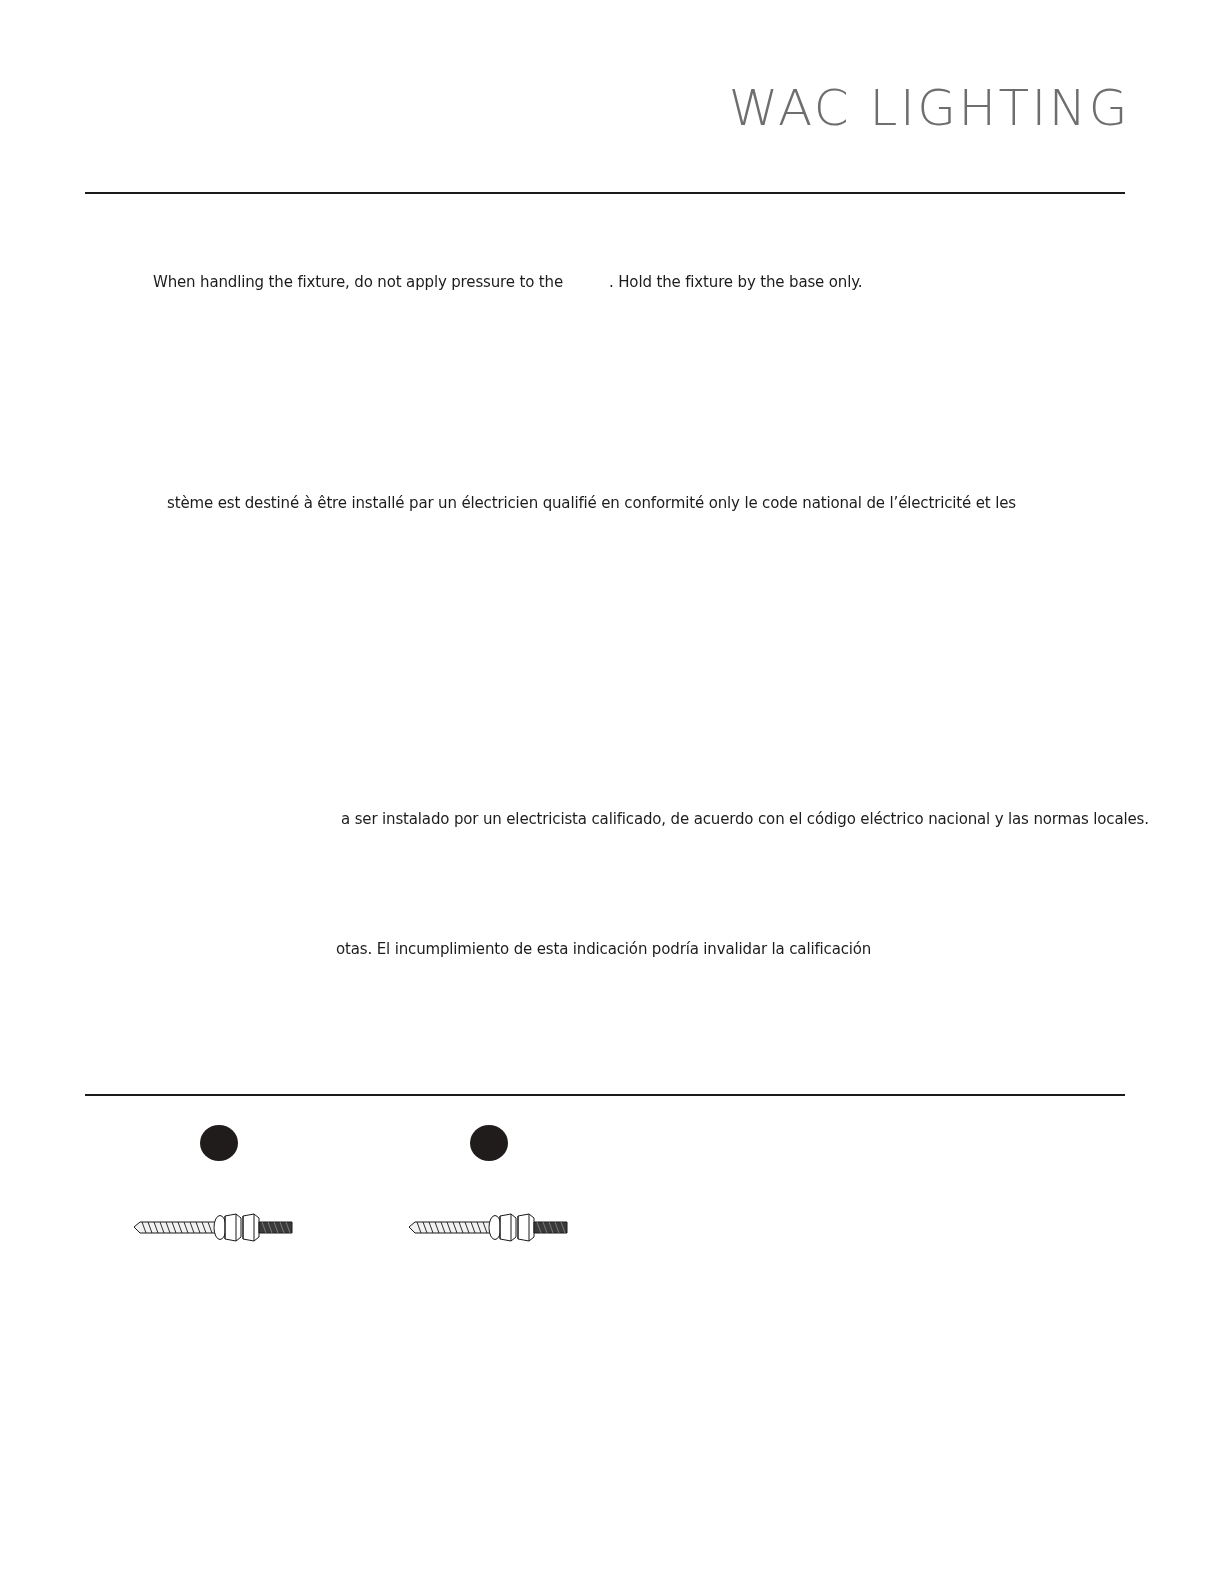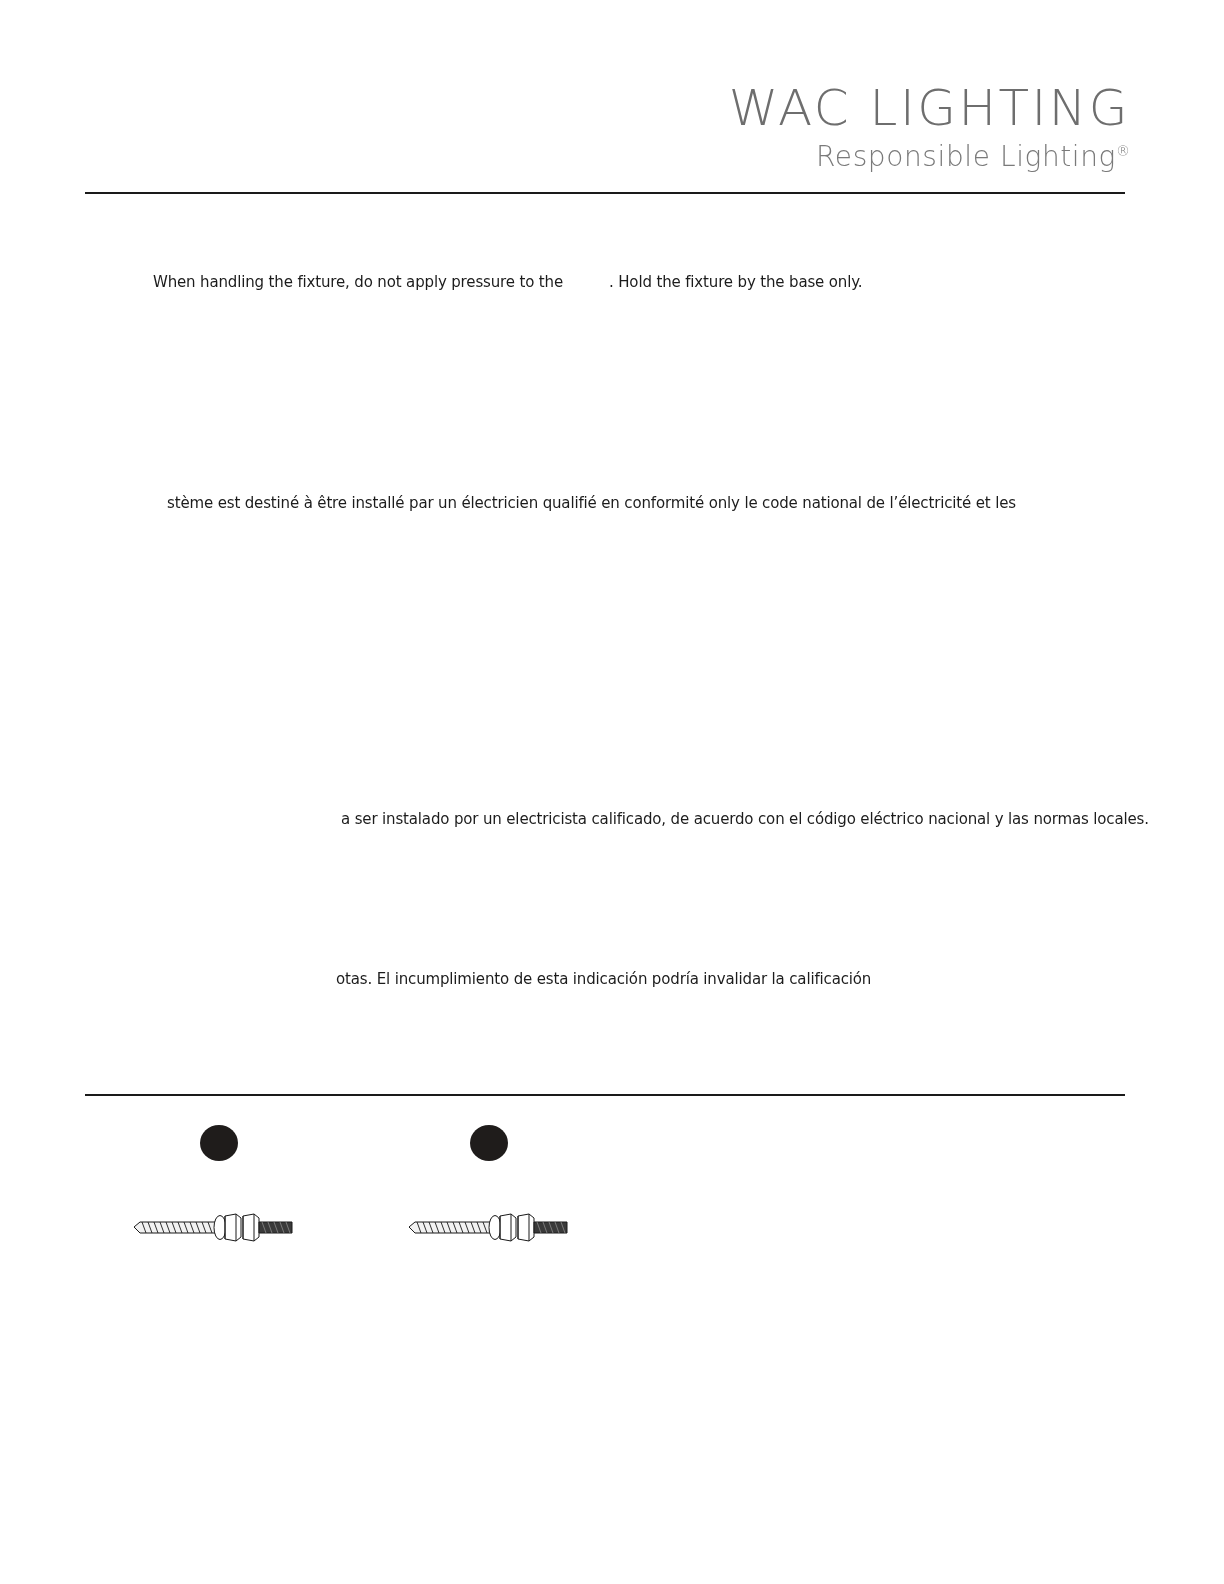--- a/index.html
+++ b/index.html
@@ -69,21 +69,21 @@
     font-size: 15px;
     font-weight: 400;
     color: #1c1c1c;
     white-space: nowrap;
     letter-spacing: -0.15px;
   }
   .line-en     { left: 153px; top: 273px; }
   .line-en .gap { display: inline-block; width: 46px; }
   .line-fr     { left: 167px; top: 494px; }
   .line-es-1   { left: 341px; top: 810px; }
-  .line-es-2   { left: 336px; top: 970px; }
+  .line-es-2   { left: 336px; top: 940px; }
 
   .cap-dot {
     position: absolute;
     width: 38px;
     height: 36px;
     border-radius: 50%;
     background: #1f1c1b;
   }
   .cap-a { left: 200px; top: 1125px; }
   .cap-b { left: 470px; top: 1125px; }
@@ -92,23 +92,20 @@
   .stud-a { left: 128px; top: 1203px; }
   .stud-b { left: 403px; top: 1203px; }
 </style>
 </head>
 <body>
 
 <div id="page">
 
   <div class="logo-block">
     <div class="logo-main">WAC LIGHTING</div>
-    <div class="logo-sub">
-      <span>Responsible Lighting</span><span class="reg">®</span>
-    </div>
   </div>
 
   <div class="rule rule-top"></div>
   <div class="rule rule-mid"></div>
   <div class="rule rule-bottom"></div>
 
   <div class="body-line line-en">
     <span>When handling the fixture, do not apply pressure to the</span><span class="gap"></span><span>. Hold the fixture by the base only.</span>
   </div>
 

